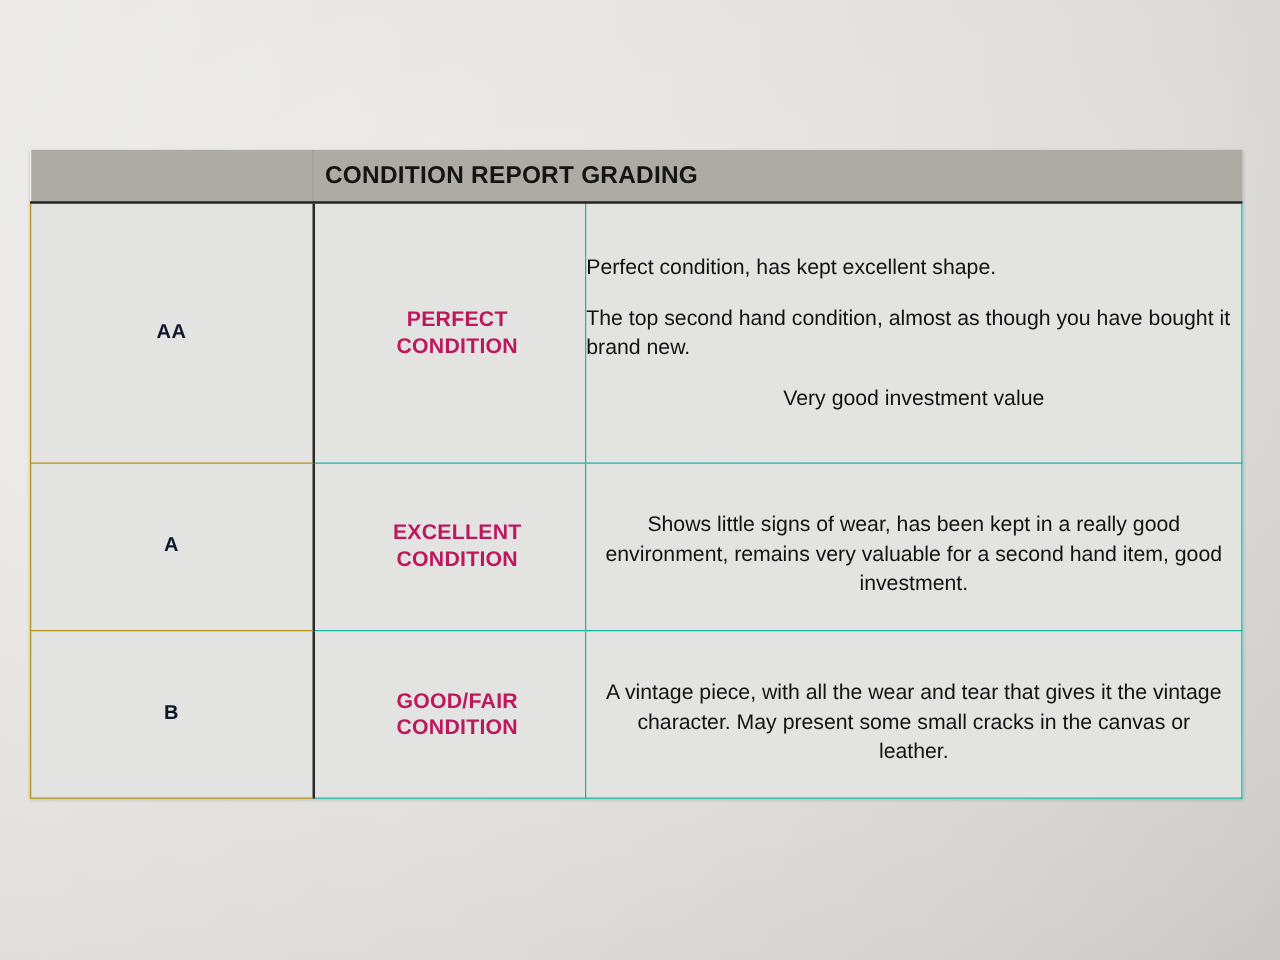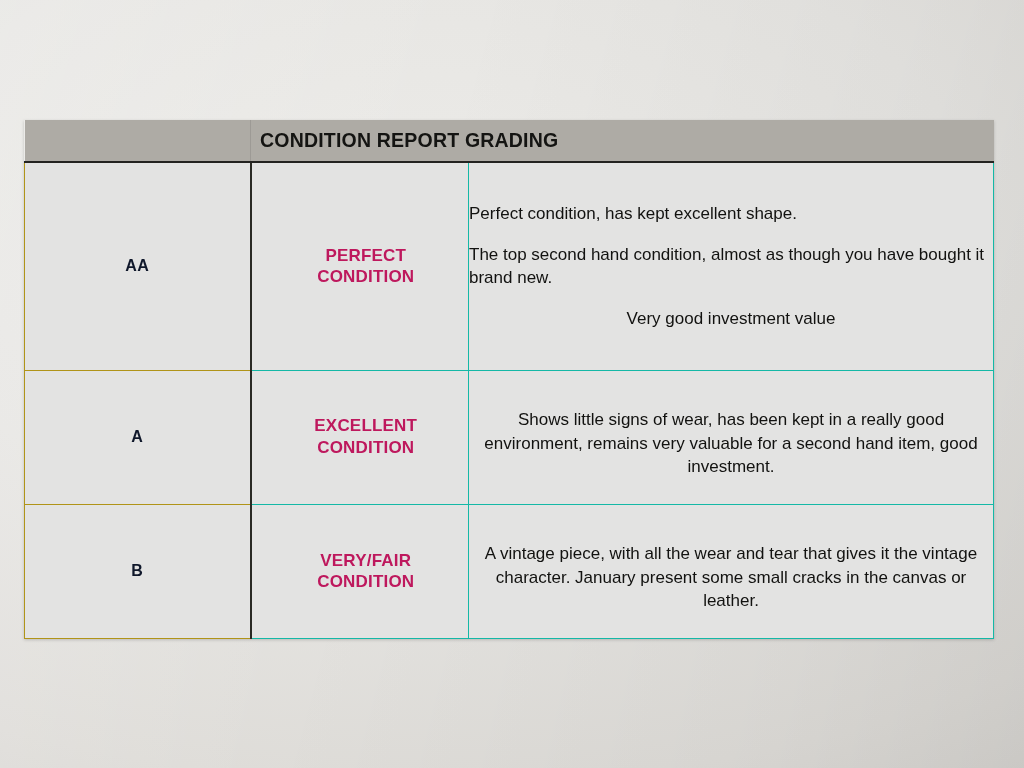--- a/index.html
+++ b/index.html
@@ -173,24 +173,24 @@
       </td>
     </tr>
 
 
     <tr class="body-row">
       <td class="grade-cell">
         <span class="grade-text">B</span>
       </td>
       <td class="condition-cell">
         <div class="condition-text">
-          <div>VERY/FAIR</div>
+          <div>GOOD/FAIR</div>
           <div>CONDITION</div>
         </div>
       </td>
       <td class="desc-cell">
         <div class="desc-text desc-compact">
-          <p>A vintage piece, with all the wear and tear that gives it the vintage character. January present some small cracks in the canvas or leather.</p>
+          <p>A vintage piece, with all the wear and tear that gives it the vintage character. May present some small cracks in the canvas or leather.</p>
         </div>
       </td>
     </tr>
   </tbody>
 </table>
 
 </body></html>

